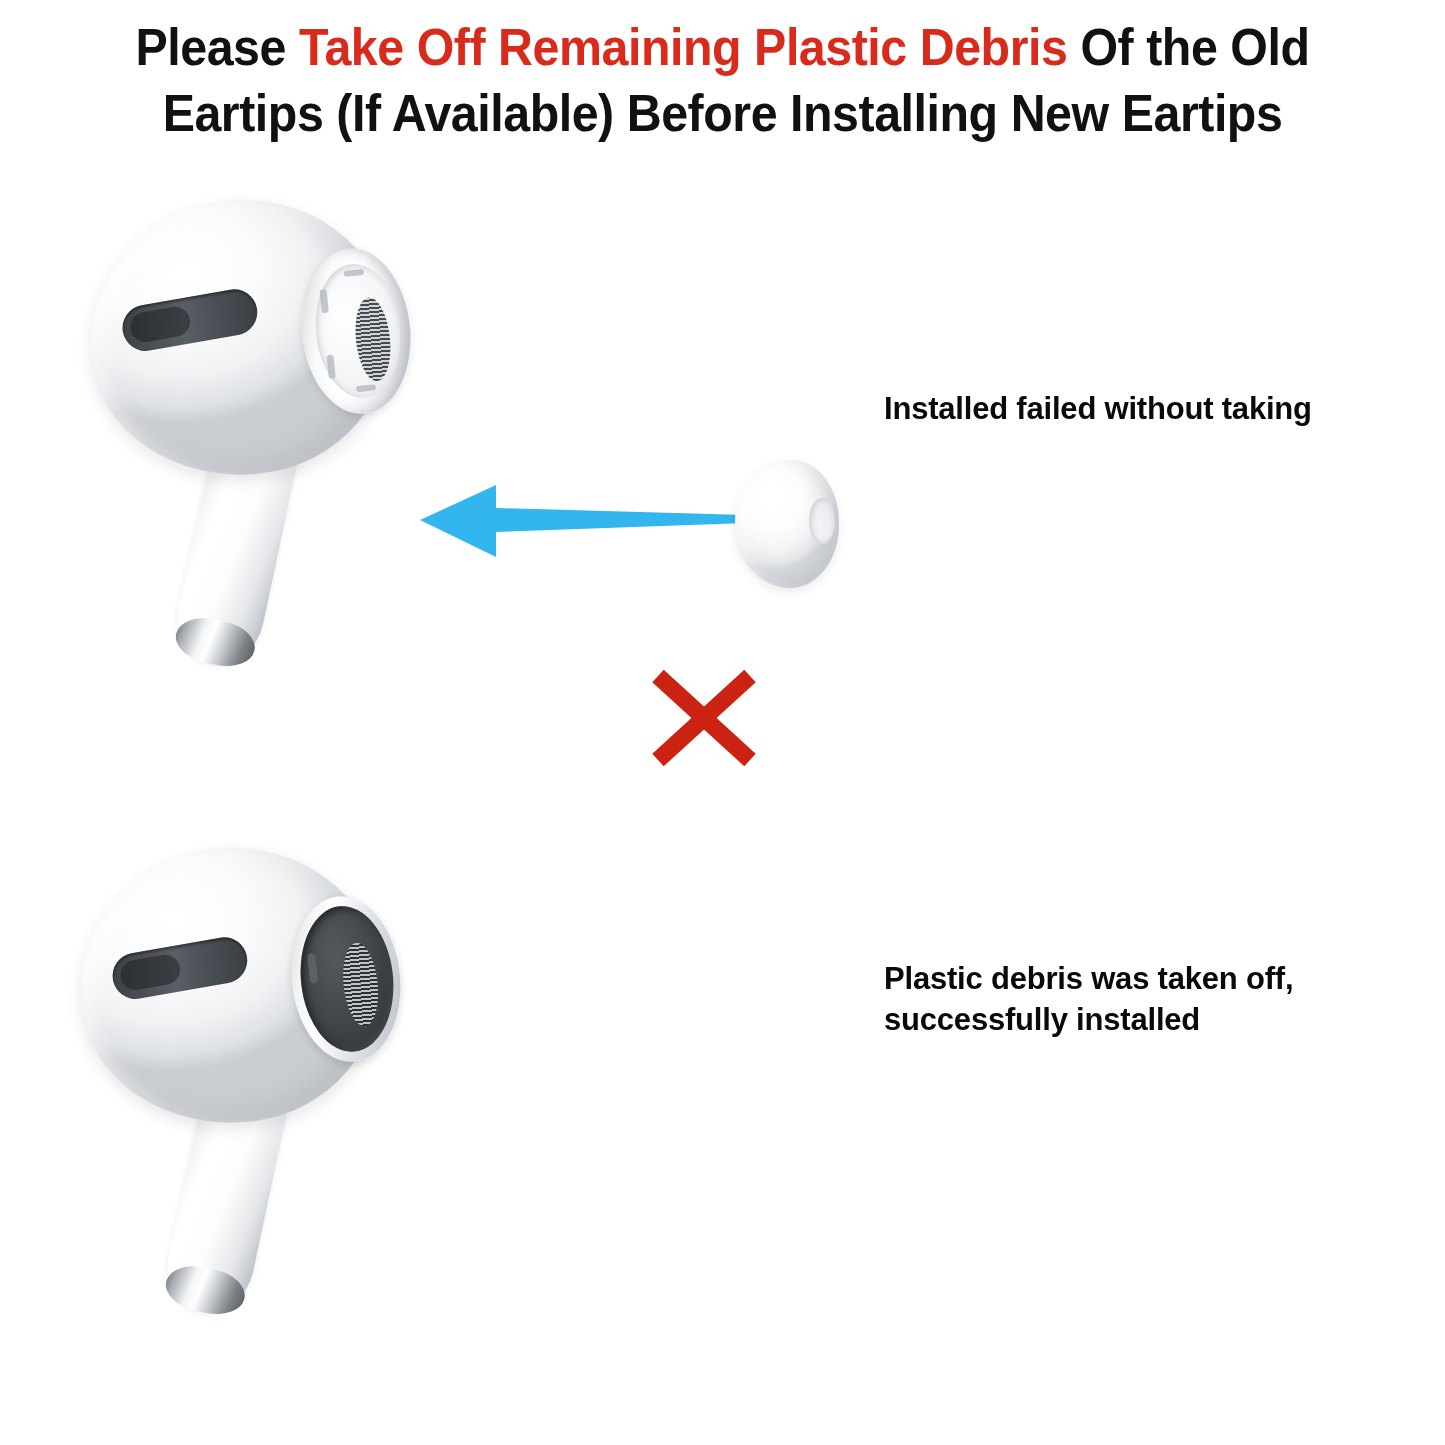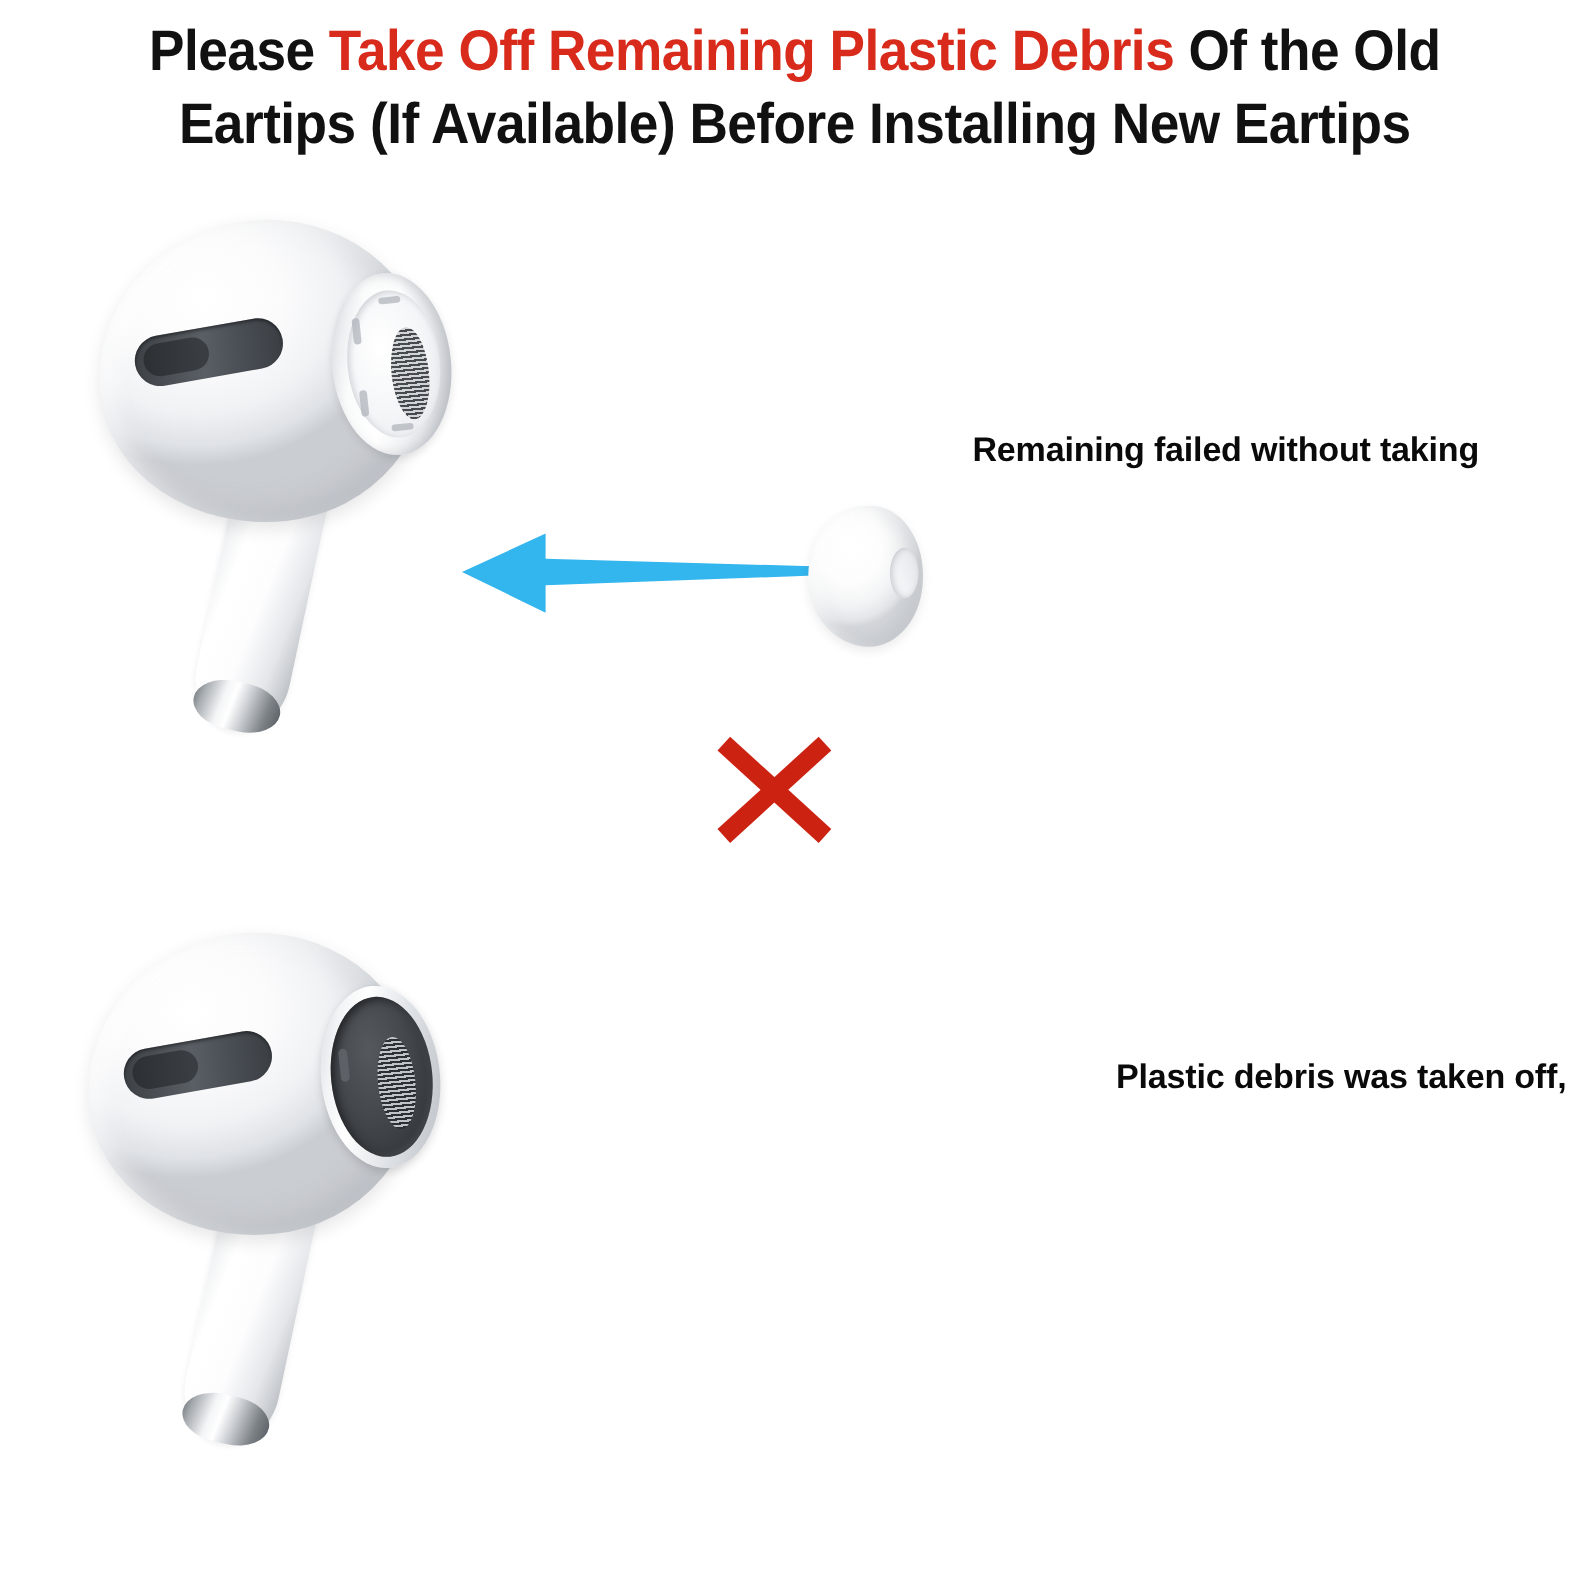--- a/index.html
+++ b/index.html
@@ -34,21 +34,21 @@
   }
   .title .hl { color: #D92B1C; }
 
   
   .panel {
     position: absolute;
     left: 0;
     width: 1445px;
   }
   #panel-bad  { top: 180px;  height: 520px; }
-  #panel-good { top: 790px;  height: 600px; text-align: right; }
+  #panel-good { top: 790px;  height: 600px; }
 
   
   .earbud {
     position: absolute;
     width: 360px;
     height: 470px;
   }
   .bud-stem {
     position: absolute;
     left: 138px;
@@ -244,21 +244,21 @@
     </div>
   </div>
 
   <svg class="arrow-svg" style="left:418px; top:295px;" width="330" height="92" viewBox="0 0 330 92">
     <polygon points="2,45 78,10 78,33 328,40 328,48 78,57 78,82" fill="#33B5ED"></polygon>
   </svg>
 
   <div class="eartip" style="left:735px; top:280px;"></div>
 
   <div class="caption" style="left:884px; top:208px; width:540px;">
-    <div>Remaining failed without taking</div>
+    <div>Installed failed without taking</div>
   </div>
 
   <svg class="mark" style="left:648px; top:488px;" width="112" height="100" viewBox="0 0 112 100">
     <line x1="10" y1="8" x2="102" y2="92" stroke="#CC2211" stroke-width="17" stroke-linecap="butt"></line>
     <line x1="102" y1="8" x2="10" y2="92" stroke="#CC2211" stroke-width="17" stroke-linecap="butt"></line>
   </svg>
 </div>
 
 <div class="panel" id="panel-good">
 
@@ -271,15 +271,16 @@
       <div class="ring"></div>
       <div class="inner">
         <div class="slot" style="left:9px;  top:44px; width:8px; height:30px;"></div>
         <div class="mesh"></div>
       </div>
     </div>
   </div>
 
   <div class="caption" style="left:884px; top:168px; width:540px;">
     <div>Plastic debris was taken off,</div>
+    <div>successfully installed</div>
   </div>
 
 </div>
 
 </body></html>

